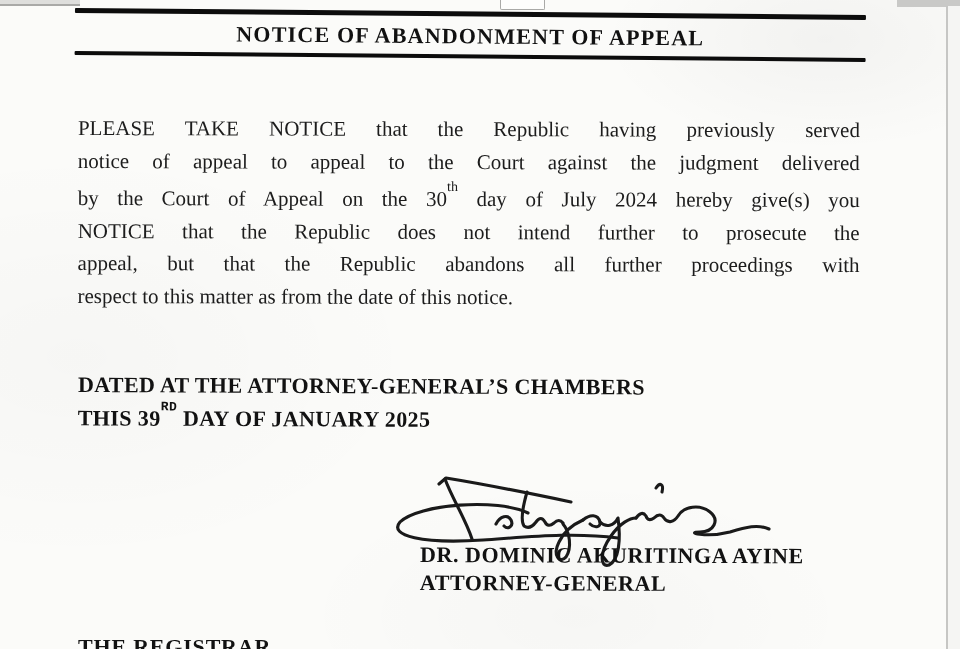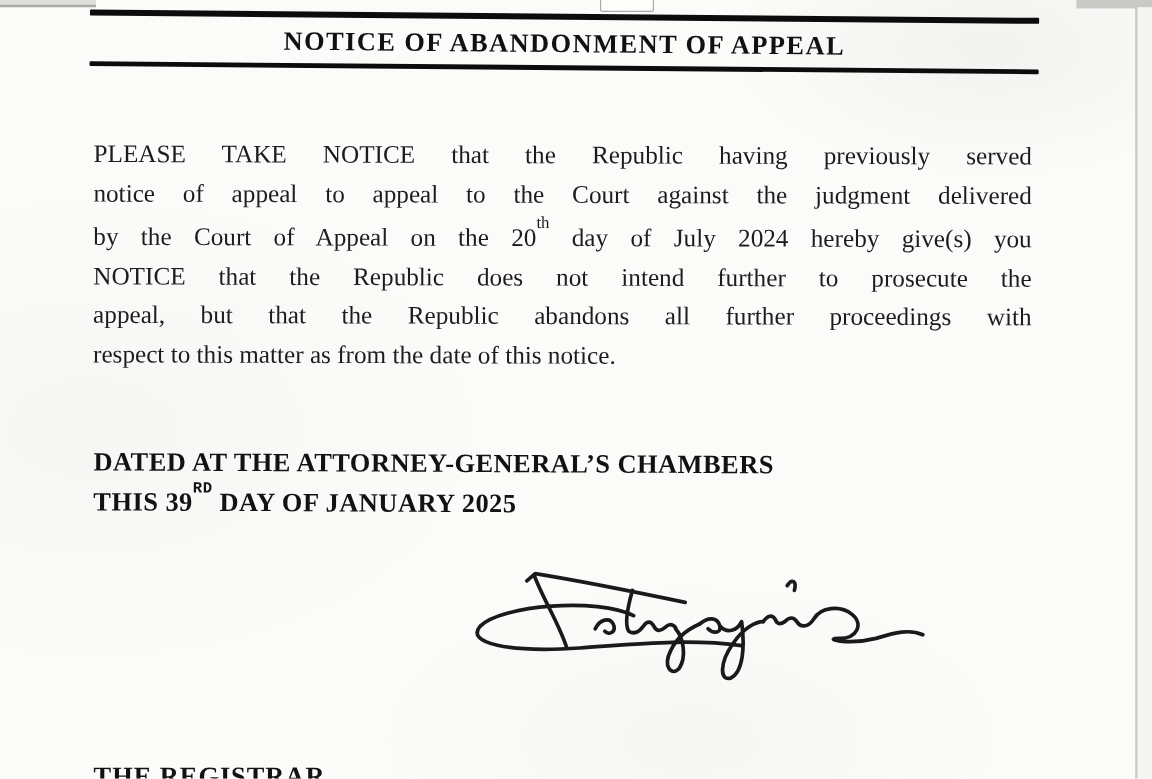--- a/index.html
+++ b/index.html
@@ -109,21 +109,21 @@
 
   <div class="title-block">
     <div class="rule-top"></div>
     <div class="doc-title">NOTICE OF ABANDONMENT OF APPEAL</div>
     <div class="rule-bottom"></div>
   </div>
 
   <div class="body-block">
     <div class="jline">PLEASE TAKE NOTICE that the Republic having previously served</div>
     <div class="jline">notice of appeal to appeal to the Court against the judgment delivered</div>
-    <div class="jline"><span>by the Court of Appeal on the 20</span><sup class="sup">th</sup> <span>day of July 2024 hereby give(s) you</span></div>
+    <div class="jline"><span>by the Court of Appeal on the 30</span><sup class="sup">th</sup> <span>day of July 2024 hereby give(s) you</span></div>
     <div class="jline">NOTICE that the Republic does not intend further to prosecute the</div>
     <div class="jline">appeal, but that the Republic abandons all further proceedings with</div>
     <div class="lline">respect to this matter as from the date of this notice.</div>
   </div>
 
   <div class="dated-block">
     <div>DATED AT THE ATTORNEY-GENERAL’S CHAMBERS</div>
     <div><span>THIS 39</span><sup class="supb">RD</sup> <span>DAY OF JANUARY 2025</span></div>
   </div>
 
@@ -134,17 +134,19 @@
     <path d="M118,56 C122,48 130,46 133,52 C136,58 130,62 126,58"></path>
     <path d="M149,24 C145,38 142,52 146,58 Q152,62 158,54 Q163,47 167,54 Q170,60 176,55 Q181,50 185,55"></path>
     <path d="M185,56 C192,64 194,80 188,89 C182,96 174,88 181,74 C186,63 196,56 205,52"></path>
     <path d="M205,52 C212,46 220,46 222,54 C223,60 216,60 212,56"></path>
     <path d="M222,54 C228,60 236,58 240,50 C243,72 241,92 231,97 C222,100 221,85 233,68 C242,55 252,50 258,50"></path>
     <path d="M278,20 C282,14 286,16 284,24"></path>
     <path d="M258,50 Q264,42 268,48 Q270,54 276,50 Q282,44 286,50 C290,56 296,54 300,48 C306,38 322,36 332,44 C342,52 336,64 322,64 C306,64 328,70 352,64 C368,59 380,56 391,61"></path>
   </svg>
 
   <div class="signatory">
+    <div>DR. DOMINIC AKURITINGA AYINE</div>
+    <div>ATTORNEY-GENERAL</div>
   </div>
 
   <div class="footer-addressee">THE REGISTRAR</div>
 
 </div>
 
 </body></html>

